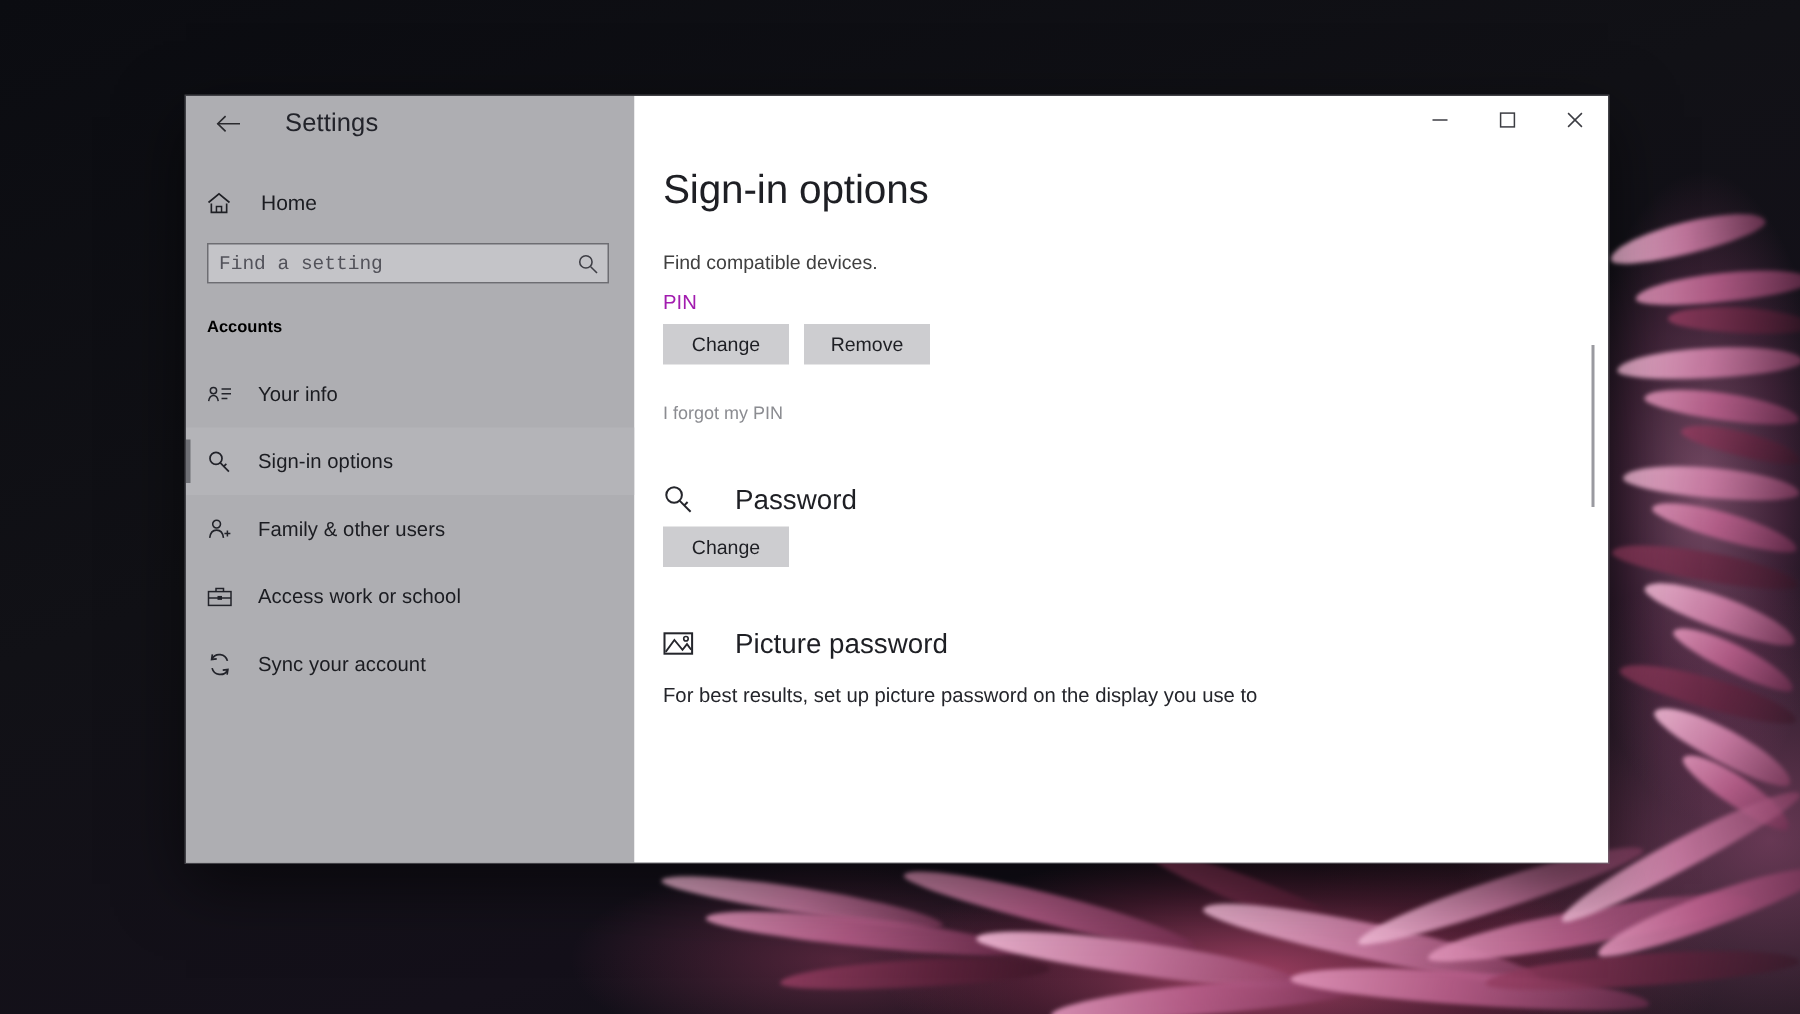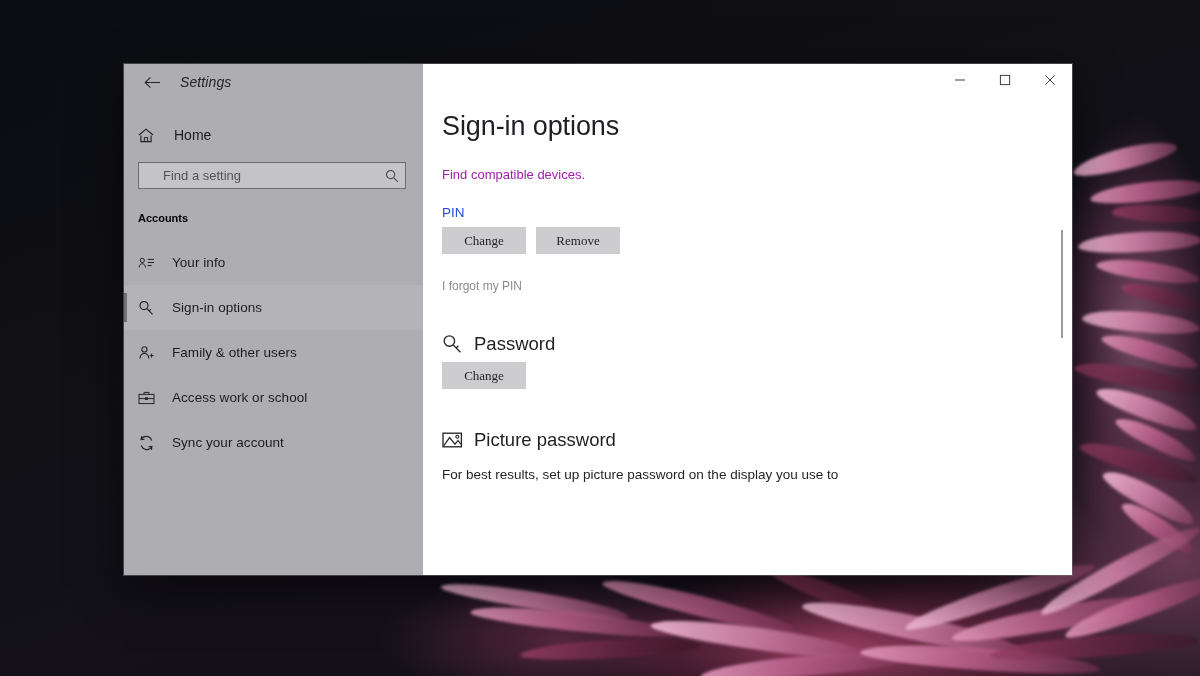--- a/index.html
+++ b/index.html
@@ -67,25 +67,24 @@
     padding-left: 13px;
   }
   .back-btn {
     width: 30px; height: 26px;
     display: flex; align-items: center; justify-content: center;
     color: #2a2a2e;
     font-size: 17px;
     line-height: 1;
   }
   .titlebar-label {
-    margin-left: 13px;
-    font-size: 14px;
+    margin-left: 23px;
+    font-size: 17px;
     color: #22232a;
     letter-spacing: 0.1px;
-    font-style: italic;
   }
 
   .home-row {
     height: 38px;
     margin-top: 16px;
     display: flex;
     align-items: center;
     padding-left: 14px;
   }
   .home-row .ico { width: 28px; display:flex; align-items:center; justify-content:flex-start; color:#1f2025; }
@@ -98,24 +97,24 @@
     border: 1px solid #6d6d72;
     display: flex;
     align-items: center;
     position: relative;
   }
   #search-input {
     flex: 1;
     border: none;
     outline: none;
     background: transparent;
-    font-family: Liberation Sans, sans-serif;
+    font-family: Liberation Mono, monospace;
     font-size: 13px;
     color: #3a3a40;
-    padding: 0 24px;
+    padding: 0 7px;
   }
   #search-input::placeholder { color: #52525a; opacity: 1; }
   .search-ico {
     width: 26px;
     display: flex; align-items: center; justify-content: center;
     color: #3e3e45;
   }
 
   .section-head {
     margin: 23px 0 0 14px;
@@ -169,54 +168,54 @@
     line-height: 1.1;
   }
 
   .body-text {
     font-size: 13.5px;
     color: #24252b;
     margin-top: 19px;
   }
   .muted-link {
     font-size: 13px;
-    color: #a21caf;
+    color: #404040;
     margin-top: 25px;
   }
 
   .field-label {
     font-size: 13.5px;
-    color: #1d4ed8;
-    margin-top: 23px;
+    color: #a21caf;
+    margin-top: 12px;
   }
 
   .btn-row { margin-top: 7px; display: flex; gap: 10px; }
   .btn {
     min-width: 84px;
     height: 27px;
     background: #cdcdd0;
     border: none;
-    font-family: Liberation Serif, serif;
+    font-family: Liberation Sans, sans-serif;
     font-size: 13px;
     color: #1e1f24;
     padding: 0 14px;
     line-height: 27px;
     text-align: center;
   }
 
   .forgot {
     font-size: 12px;
     color: #8b8c91;
     margin-top: 25px;
   }
 
   .sec-head {
     display: flex;
     align-items: center;
-    gap: 11px;
+    gap: 27px;
     margin-top: 40px;
   }
   .sec-head .ico { color: #25262c; display: flex; align-items: center; }
   .sec-head .txt { font-size: 18.5px; color: #1e1f24; }
 
   .sec-desc {
     font-size: 13.5px;
     color: #24252b;
     margin-top: 16px;
   }

